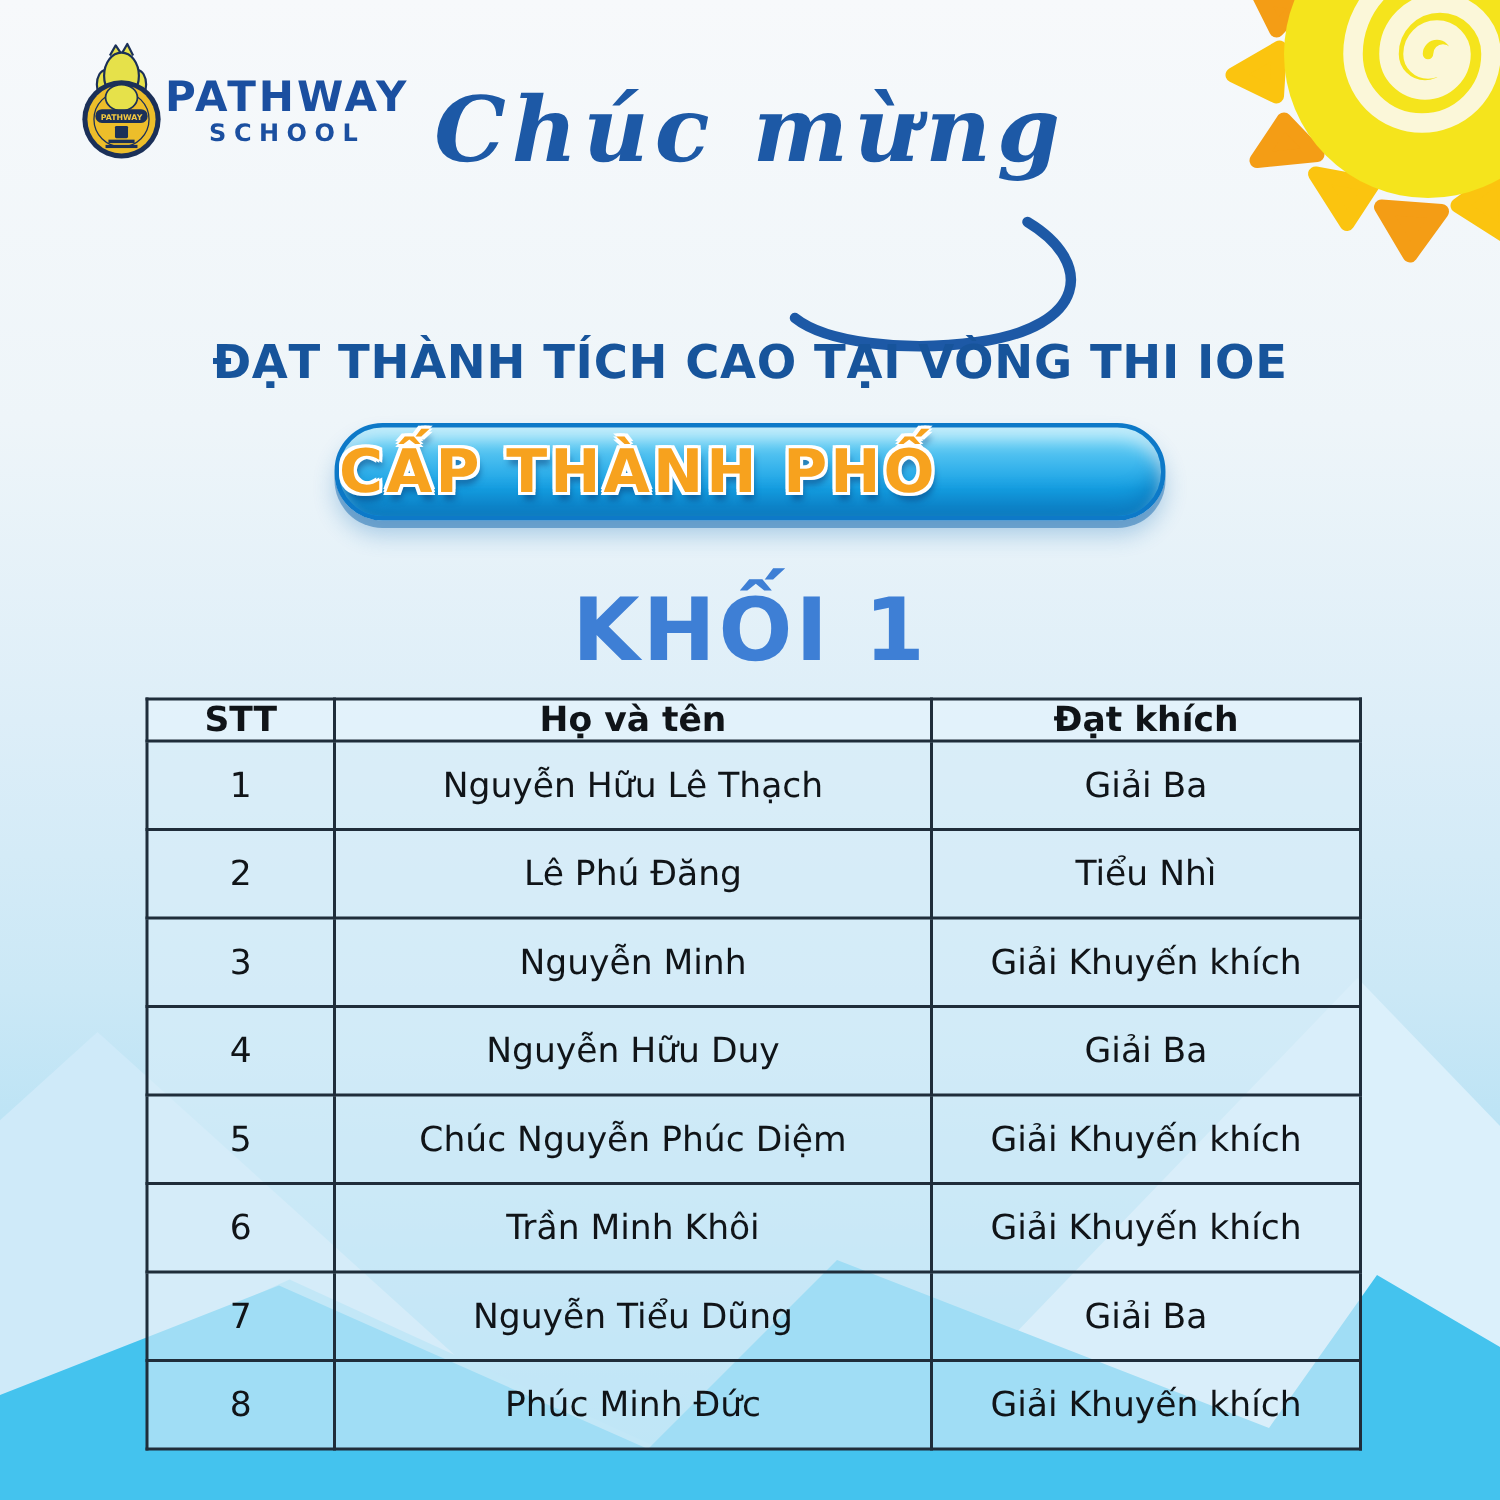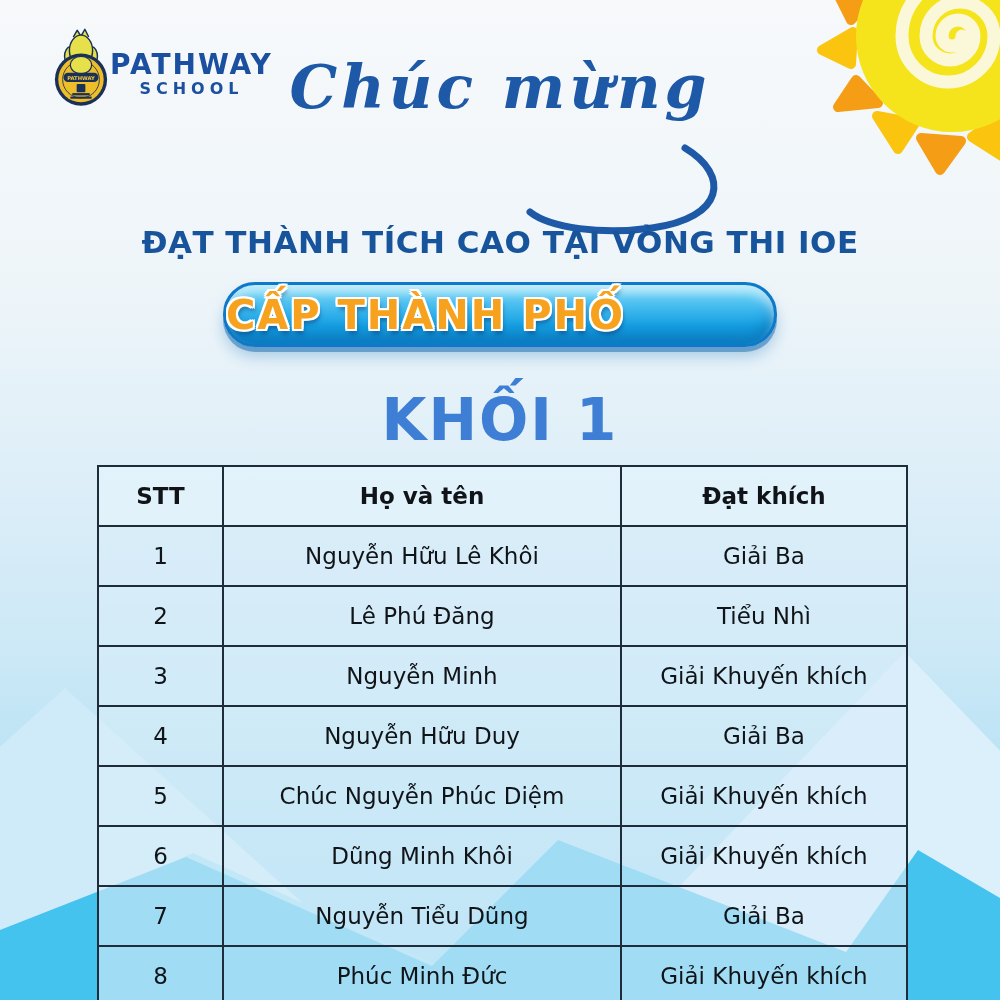--- a/index.html
+++ b/index.html
@@ -59,21 +59,21 @@
     font-size:58px;font-weight:800;color:#3e7fd5;letter-spacing:2px;margin-top:12px;
   }
 
   
   table.results{
     position:absolute;left:97px;top:465px;width:809px;height:502px;
     border-collapse:collapse;table-layout:fixed;
   }
   table.results th,table.results td{
     border:2px solid #1f2d3a;text-align:center;vertical-align:middle;
-    font-size:23px;color:#101418;padding:16px;
+    font-size:23px;color:#101418;padding:0;
   }
   table.results th{font-weight:700;background:rgba(228,243,251,.80);}
   table.results td{font-weight:400;background:rgba(216,238,249,.62);}
 </style>
 </head>
 <body>
 
 <div class="poster">
 
   <svg class="bg-svg" viewBox="0 0 1000 1000" aria-hidden="true">
@@ -140,21 +140,21 @@
       <thead>
         <tr id="head-row">
             <th>STT</th>
             <th>Họ và tên</th>
             <th>Đạt khích</th>
           </tr>
       </thead>
       <tbody id="body-rows">
           <tr>
             <td>1</td>
-            <td>Nguyễn Hữu Lê Khôi</td>
+            <td>Nguyễn Hữu Lê Thạch</td>
             <td>Giải Ba</td>
           </tr>
           <tr>
             <td>2</td>
             <td>Lê Phú Đăng</td>
             <td>Tiểu Nhì</td>
           </tr>
           <tr>
             <td>3</td>
             <td>Nguyễn Minh</td>
@@ -165,21 +165,21 @@
             <td>Nguyễn Hữu Duy</td>
             <td>Giải Ba</td>
           </tr>
           <tr>
             <td>5</td>
             <td>Chúc Nguyễn Phúc Diệm</td>
             <td>Giải Khuyến khích</td>
           </tr>
           <tr>
             <td>6</td>
-            <td>Dũng Minh Khôi</td>
+            <td>Trần Minh Khôi</td>
             <td>Giải Khuyến khích</td>
           </tr>
           <tr>
             <td>7</td>
             <td>Nguyễn Tiểu Dũng</td>
             <td>Giải Ba</td>
           </tr>
           <tr>
             <td>8</td>
             <td>Phúc Minh Đức</td>

